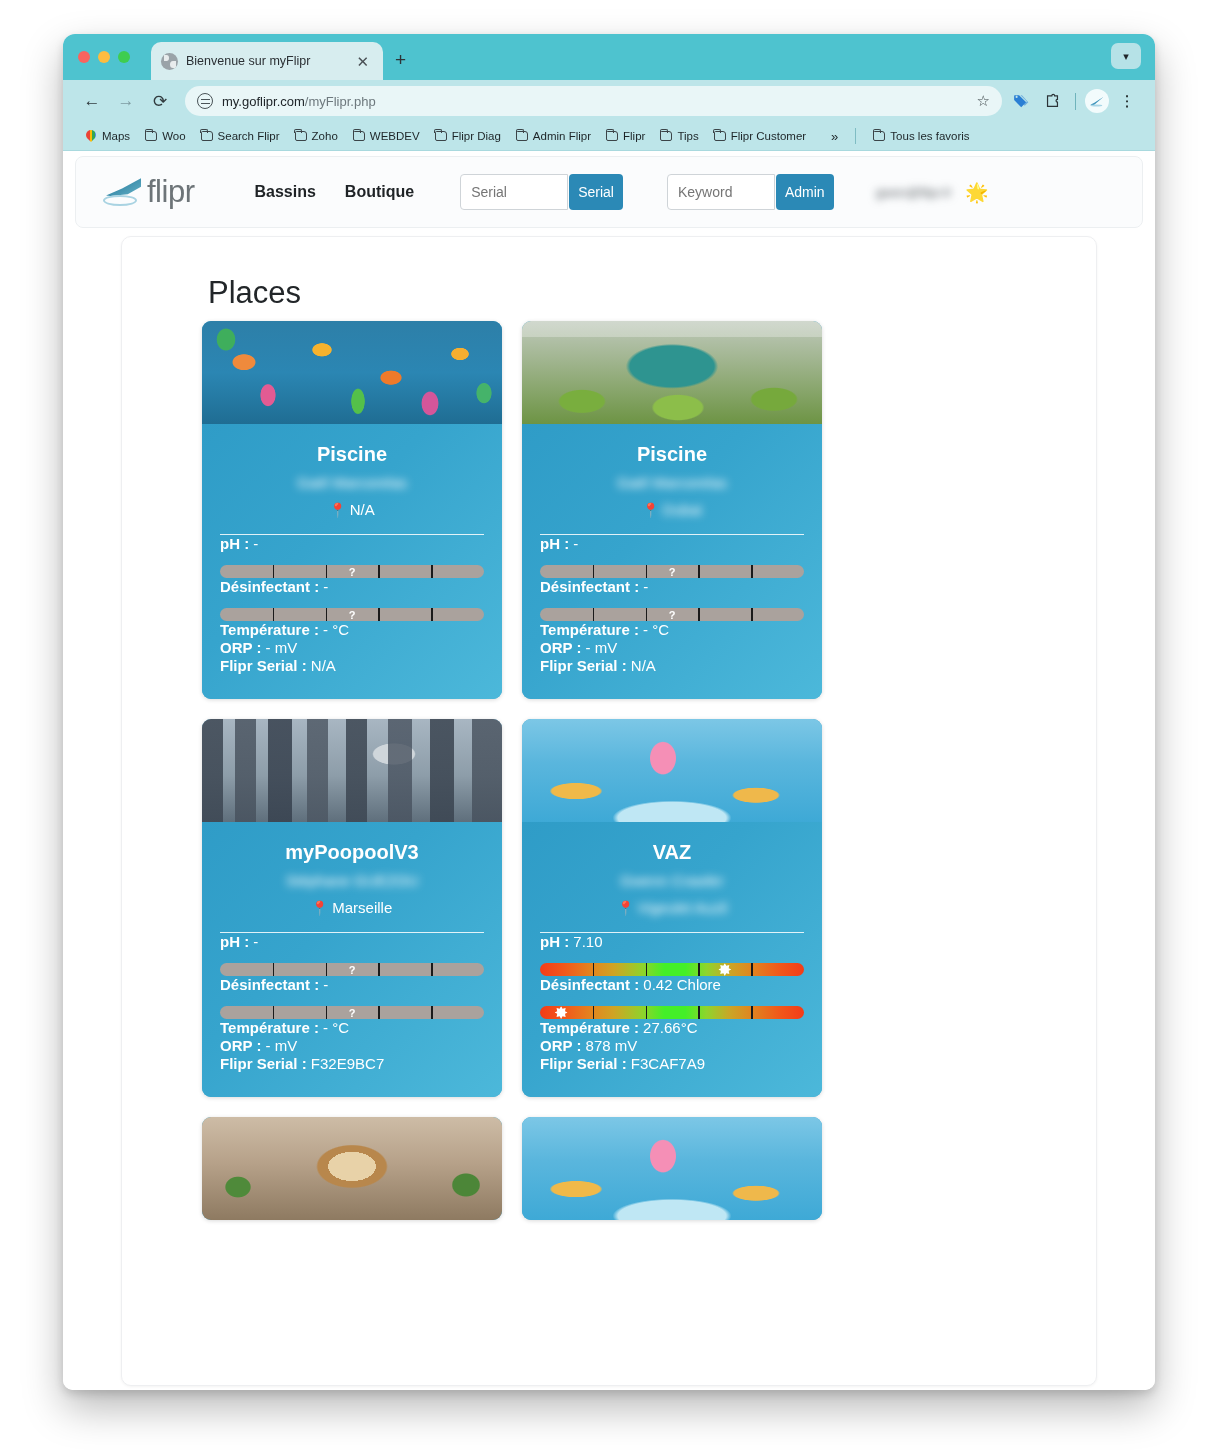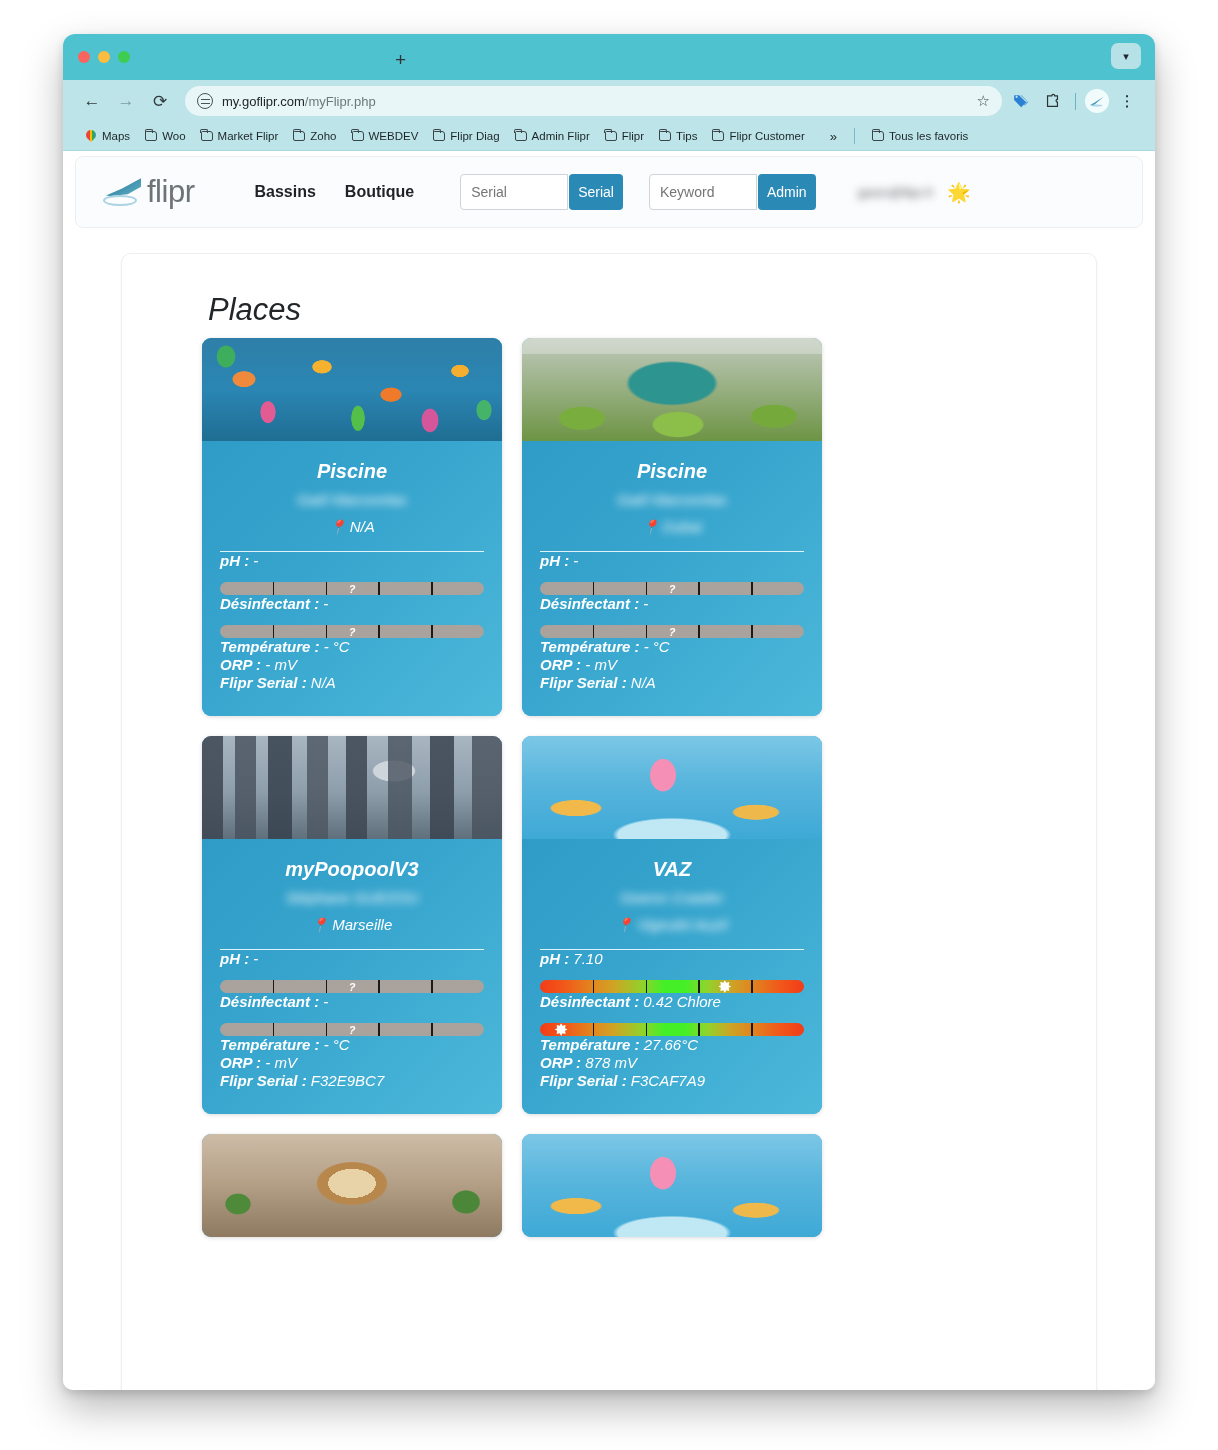--- a/index.html
+++ b/index.html
@@ -303,45 +303,44 @@
     font-size: 14px;
     padding: 0 9px;
     border-radius: 4px;
     margin-left: 1px;
     cursor: pointer;
     font-family: "Liberation Sans", sans-serif;
     white-space: nowrap;
   }
   #serialgroup { margin-left: 46px; }
   #serialgroup input { width: 108px; }
-  #keywordgroup { margin-left: 26px; }
+  #keywordgroup { margin-left: 44px; }
   #keywordgroup input { width: 108px; }
 
   #useremail {
     margin-left: 42px;
     font-size: 13px;
     color: #5a6166;
     filter: blur(4px);
     user-select: none;
     white-space: nowrap;
   }
   #userstar { margin-left: 14px; font-size: 19px; }
 
   
   #panel {
     position: absolute;
-    left: 58px; top: 102px;
+    left: 58px; top: 85px;
     width: 976px;
     height: 1150px;
     background: #ffffff;
     border: 1px solid #eeeff1;
     border-radius: 10px;
     box-shadow: 0 1px 3px rgba(0,0,0,0.05);
     overflow: hidden;
-    font-style: italic;
   }
   #panel-title {
     position: absolute;
     left: 86px; top: 38px;
     font-size: 31px;
     color: #222629;
     font-weight: 400;
   }
 
   #grid {
@@ -491,20 +490,25 @@
 
 <div id="window">
 
   <div id="tabstrip">
     <div class="traffic">
       <div class="dot red"></div>
       <div class="dot yellow"></div>
       <div class="dot green"></div>
     </div>
 
+    <div id="tab">
+      <span class="favicon"></span>
+      <span class="tab-title">Bienvenue sur myFlipr</span>
+      <span class="tab-close">✕</span>
+    </div>
 
     <div id="newtab">+</div>
     <div id="tabmenu">▾</div>
   </div>
 
   <div id="urlrow">
     <div class="navbtn">←</div>
     <div class="navbtn fwd">→</div>
     <div class="navbtn">⟳</div>
 
@@ -539,21 +543,21 @@
     <div class="bm">
       <span class="maps-pin"></span>
       <span>Maps</span>
     </div>
     <div class="bm">
       <span class="folder-ico"></span>
       <span>Woo</span>
     </div>
     <div class="bm">
       <span class="folder-ico"></span>
-      <span>Market Flipr</span>
+      <span>Search Flipr</span>
     </div>
     <div class="bm">
       <span class="folder-ico"></span>
       <span>Zoho</span>
     </div>
     <div class="bm">
       <span class="folder-ico"></span>
       <span>WEBDEV</span>
     </div>
     <div class="bm">

